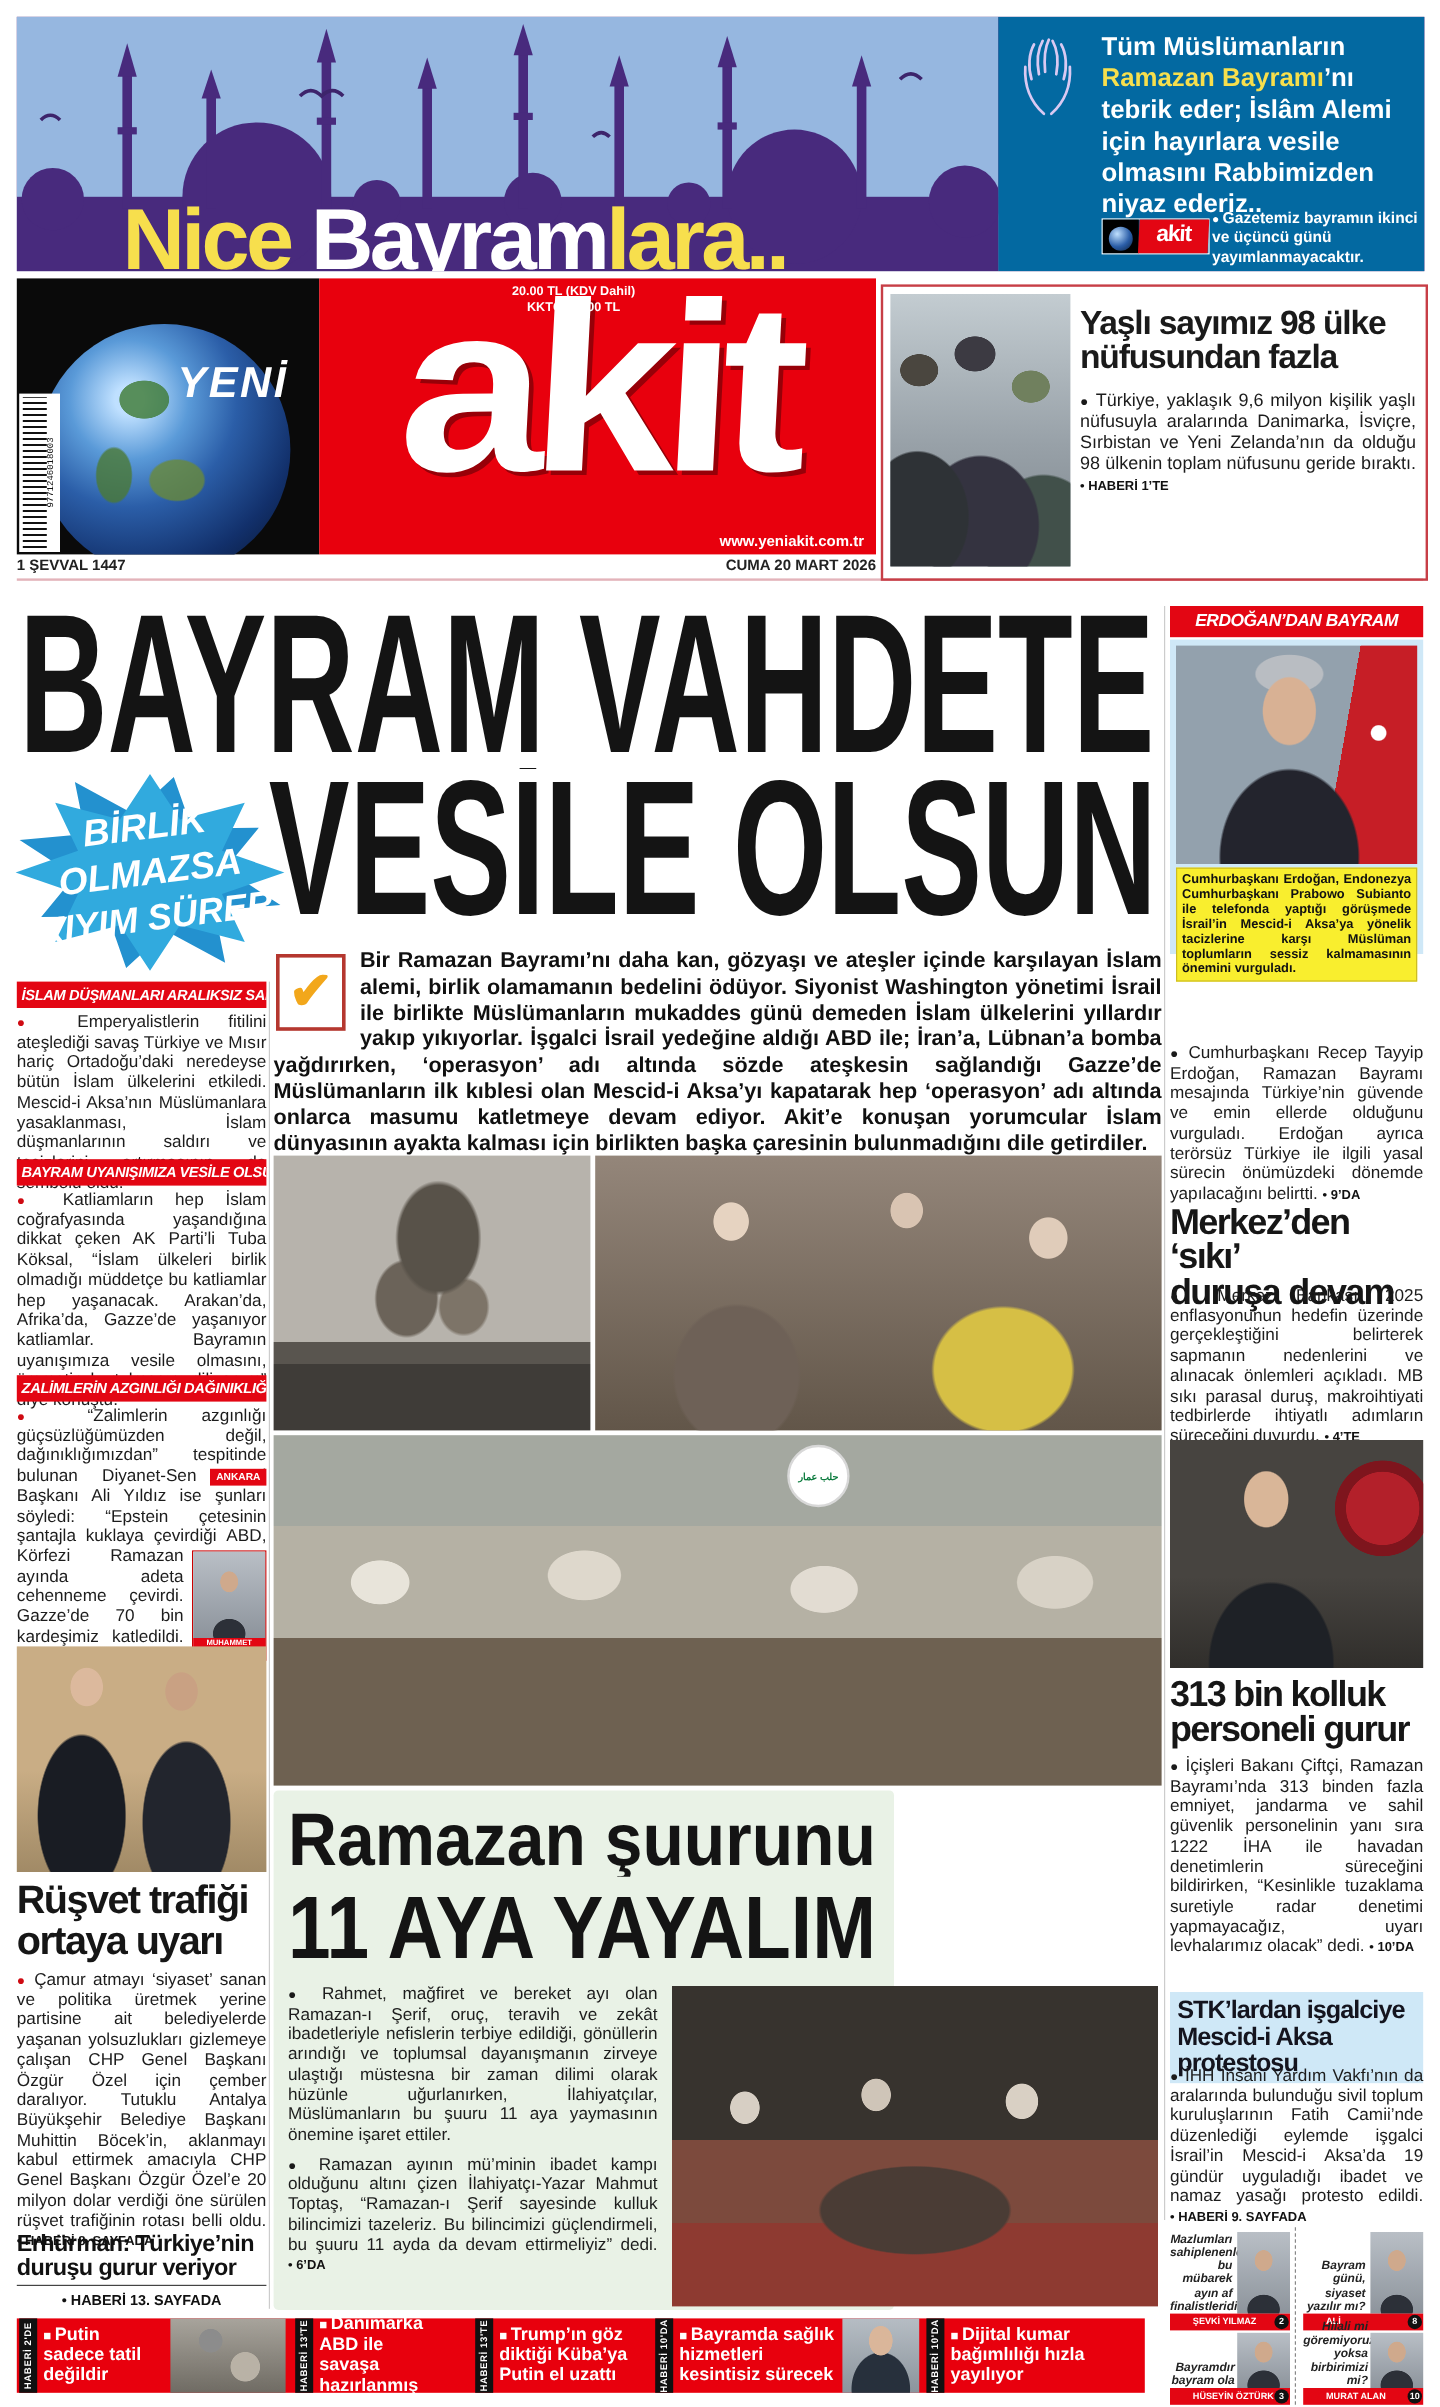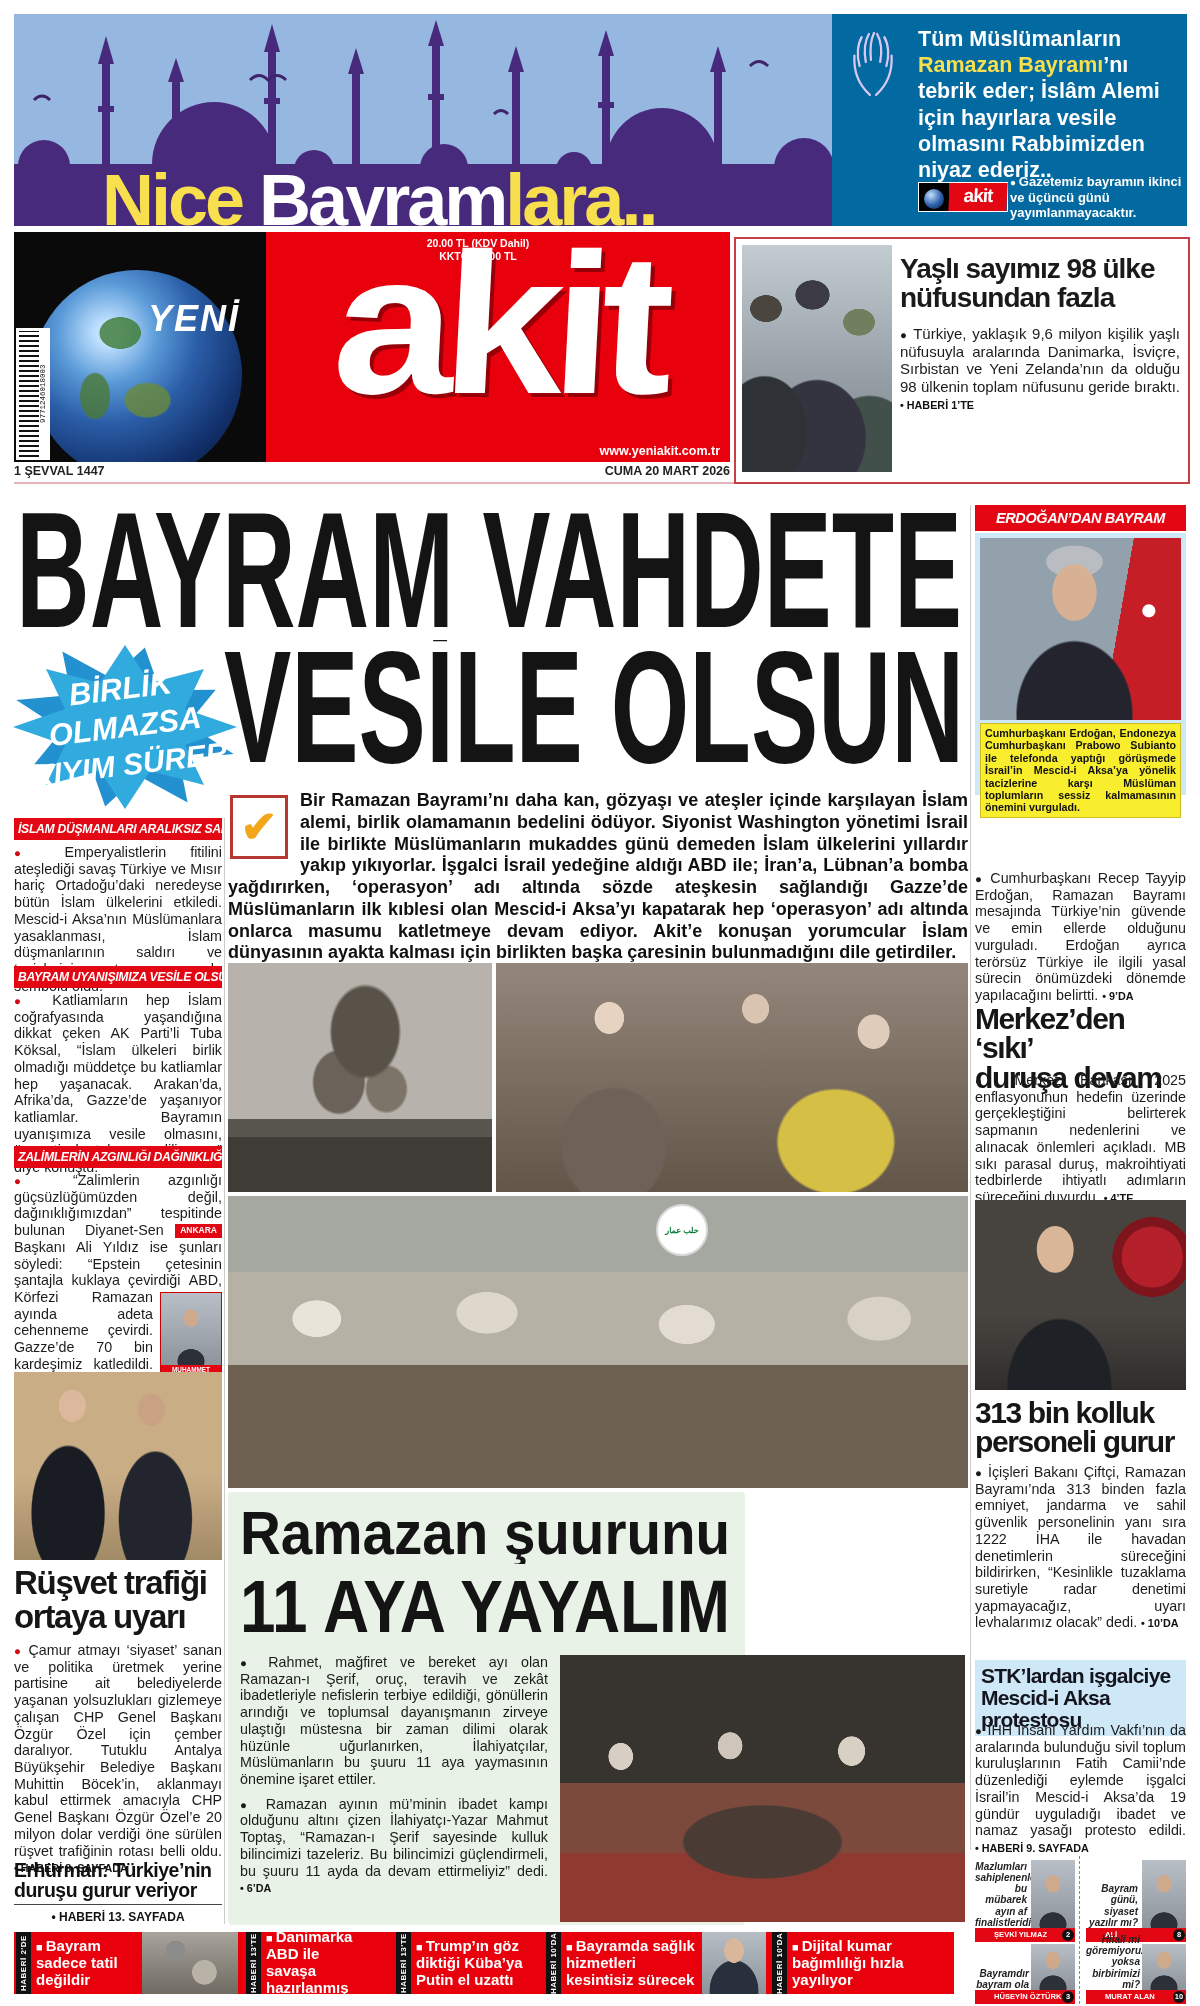--- a/index.html
+++ b/index.html
@@ -435,21 +435,21 @@
     <div class="ccell" style="left:111px;top:100px;height:34px;">
       <div class="cquote" style="width:54px;">Hilali mi göremiyoruz, yoksa birbirimizi mi?</div>
       <div class="cphoto ph-head" style="height:46px;position:absolute;"></div>
       <div class="cbar"><span>MURAT ALAN</span>
         <span class="cnum">10</span></div>
     </div>
   </div>
 
   <div class="strip">
     <div class="vtag" style="left:2px;">HABERİ 2'DE</div>
-    <div class="stext" style="left:22px;width:100px;">Bayram sadece tatil değildir</div>
+    <div class="stext" style="left:22px;width:100px;">Putin sadece tatil değildir</div>
     <div class="ph ph-strip1" style="left:128px;top:0;width:96px;height:62px;"></div>
 
     <div class="vtag" style="left:232px;">HABERİ 13'TE</div>
     <div class="stext" style="left:252px;width:106px;">Danimarka ABD ile savaşa hazırlanmış</div>
 
     <div class="vtag" style="left:382px;">HABERİ 13'TE</div>
     <div class="stext" style="left:402px;width:112px;">Trump’ın göz diktiği Küba’ya Putin el uzattı</div>
 
     <div class="vtag" style="left:532px;">HABERİ 10'DA</div>
     <div class="stext" style="left:552px;width:130px;">Bayramda sağlık hizmetleri kesintisiz sürecek</div>

